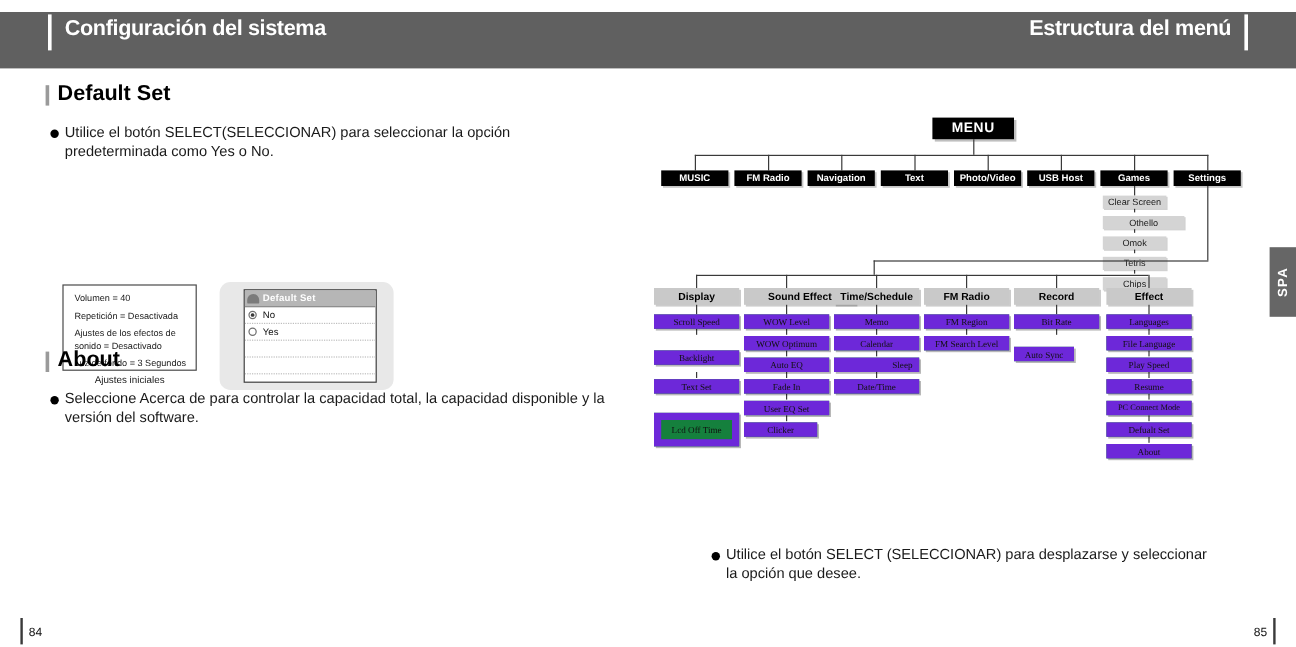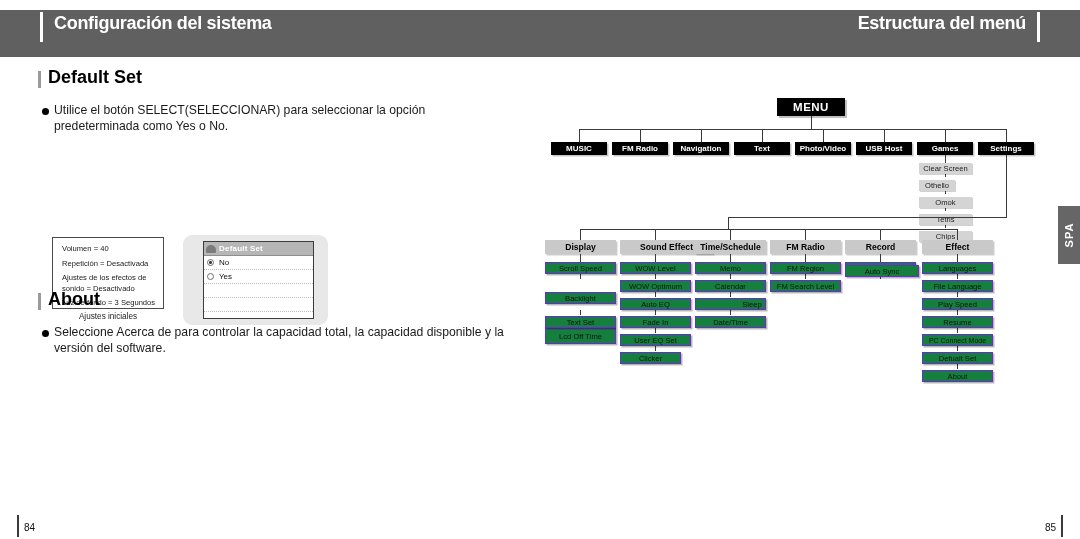--- a/index.html
+++ b/index.html
@@ -234,22 +234,23 @@
   .node-game {
     background: #d4d4d4;
     color: #1b1b1b;
     font-size: 7.6px;
     box-shadow: 1px 1px 0 rgba(0,0,0,0.18);
   }
   .node-leaf {
     background: #15803d;
     color: #111;
     font-size: 7.6px;
-    border: 1px solid #6d28d9;
+    border: 6px solid #6d28d9;
     box-shadow: 1.5px 1.5px 0 rgba(0,0,0,0.28);
+    font-family: Liberation Serif, serif;
   }
   .vline { position: absolute; width: 1px; background: #3a3a3a; }
   .hline { position: absolute; height: 1px; background: #3a3a3a; }
 
   
   .footer-num {
     position: absolute;
     bottom: 6px;
     font-size: 10px;
     color: #111;
@@ -350,21 +351,21 @@
     <div class="node node-top" style="left:377px; top:85px; width:56px; height:13px;">Games</div>
     <div class="node node-top" style="left:438px; top:85px; width:56px; height:13px;">Settings</div>
 
     <div class="vline" style="left:405px; top:98px; height:8px;"></div>
     <div class="vline" style="left:405px; top:115px; height:5px;"></div>
     <div class="vline" style="left:405px; top:132px; height:5px;"></div>
     <div class="vline" style="left:405px; top:149px; height:5px;"></div>
     <div class="vline" style="left:405px; top:166px; height:5px;"></div>
 
     <div class="node node-game" style="left:379px; top:106px; width:53px; height:11px;">Clear Screen</div>
-    <div class="node node-game" style="left:379px; top:123px; width:36px; height:11px;">Othello</div>
+    <div class="node node-game" style="left:379px; top:123px; width:68px; height:11px;">Othello</div>
     <div class="node node-game" style="left:379px; top:140px; width:53px; height:11px;">Omok</div>
     <div class="node node-game" style="left:379px; top:157px; width:53px; height:11px;">Tetris</div>
     <div class="node node-game" style="left:379px; top:174px; width:53px; height:11px;">Chips</div>
 
     <div class="vline" style="left:466px; top:98px;  height:62px;"></div>
     <div class="hline" style="left:188px; top:160px; width:279px;"></div>
     <div class="vline" style="left:188px; top:160px; height:12px;"></div>
     <div class="hline" style="left:40px;  top:172px; width:377px;"></div>
 
     <div class="vline" style="left:40px;  top:172px; height:11px;"></div>
@@ -380,21 +381,21 @@
     <div class="node node-cat" style="left:230px; top:183px; width:71px; height:14px;">FM Radio</div>
     <div class="node node-cat" style="left:305px; top:183px; width:71px; height:14px;">Record</div>
     <div class="node node-cat" style="left:382px; top:183px; width:71px; height:14px;">Effect</div>
 
     <div class="vline" style="left:40px; top:197px; height:8px;"></div>
     <div class="vline" style="left:40px; top:217px; height:5px;"></div>
     <div class="vline" style="left:40px; top:235px; height:5px;"></div>
     <div class="vline" style="left:40px; top:253px; height:5px;"></div>
     <div class="node node-leaf" style="left:5px;  top:205px; width:71px; height:12px;">Scroll Speed</div>
     <div class="node node-leaf" style="left:5px;  top:223px; width:71px; height:12px;margin-top:12px;">Backlight</div>
-    <div class="node node-leaf" style="left:5px;  top:241px; width:71px; height:16px;margin-top:30px;">Lcd Off Time</div>
+    <div class="node node-leaf" style="left:5px;  top:257px; width:71px; height:28px;margin-top:30px;">Lcd Off Time</div>
     <div class="node node-leaf" style="left:5px;  top:259px; width:71px; height:12px;">Text Set</div>
 
     <div class="vline" style="left:115px; top:197px; height:8px;"></div>
     <div class="vline" style="left:115px; top:217px; height:5px;"></div>
     <div class="vline" style="left:115px; top:235px; height:5px;"></div>
     <div class="vline" style="left:115px; top:253px; height:5px;"></div>
     <div class="vline" style="left:115px; top:271px; height:5px;"></div>
     <div class="vline" style="left:115px; top:289px; height:5px;"></div>
     <div class="node node-leaf" style="left:80px; top:205px; width:71px; height:12px;">WOW Level</div>
     <div class="node node-leaf" style="left:80px; top:223px; width:71px; height:12px;">WOW Optimum</div>
@@ -413,38 +414,42 @@
     <div class="node node-leaf" style="left:155px; top:259px; width:71px; height:12px;">Date/Time</div>
 
     <div class="vline" style="left:265px; top:197px; height:8px;"></div>
     <div class="vline" style="left:265px; top:217px; height:5px;"></div>
     <div class="node node-leaf" style="left:230px; top:205px; width:71px; height:12px;">FM Region</div>
     <div class="node node-leaf" style="left:230px; top:223px; width:71px; height:12px;">FM Search Level</div>
 
     <div class="vline" style="left:340px; top:197px; height:8px;"></div>
     <div class="vline" style="left:340px; top:217px; height:5px;"></div>
     <div class="node node-leaf" style="left:305px; top:205px; width:71px; height:12px;">Bit Rate</div>
-    <div class="node node-leaf" style="left:305px; top:208px; width:74px; height:12px;">Auto Sync</div>
+    <div class="node node-leaf" style="left:305px; top:232px; width:50px; height:12px;">Auto Sync</div>
 
     <div class="vline" style="left:417px; top:197px; height:8px;"></div>
     <div class="vline" style="left:417px; top:217px; height:5px;"></div>
     <div class="vline" style="left:417px; top:235px; height:5px;"></div>
     <div class="vline" style="left:417px; top:253px; height:5px;"></div>
     <div class="vline" style="left:417px; top:271px; height:5px;"></div>
     <div class="vline" style="left:417px; top:289px; height:5px;"></div>
     <div class="vline" style="left:417px; top:307px; height:5px;"></div>
     <div class="node node-leaf" style="left:382px; top:205px; width:71px; height:12px;">Languages</div>
     <div class="node node-leaf" style="left:382px; top:223px; width:71px; height:12px;">File Language</div>
     <div class="node node-leaf" style="left:382px; top:241px; width:71px; height:12px;">Play Speed</div>
     <div class="node node-leaf" style="left:382px; top:259px; width:71px; height:12px;">Resume</div>
     <div class="node node-leaf" style="left:382px; top:277px; width:71px; height:12px; font-size:7px;">PC Connect Mode</div>
     <div class="node node-leaf" style="left:382px; top:295px; width:71px; height:12px;">Defualt Set</div>
     <div class="node node-leaf" style="left:382px; top:313px; width:71px; height:12px;">About</div>
   </div>
 
+  <div class="bullet-row" style="left:53px; top:398px; width:425px;">
+    <div class="bullet-dot"></div>
+    <div class="bullet-text">Utilice el botón SELECT (SELECCIONAR) para desplazarse y seleccionar la opción que desee.</div>
+  </div>
 
   <div class="footer-num" style="right:24px;">85</div>
   <div class="footer-rule" style="right:17px;"></div>
 </div>
 
 <div class="spa-tab">
   <span class="spa-label">SPA</span>
 </div>
 
 </body></html>

